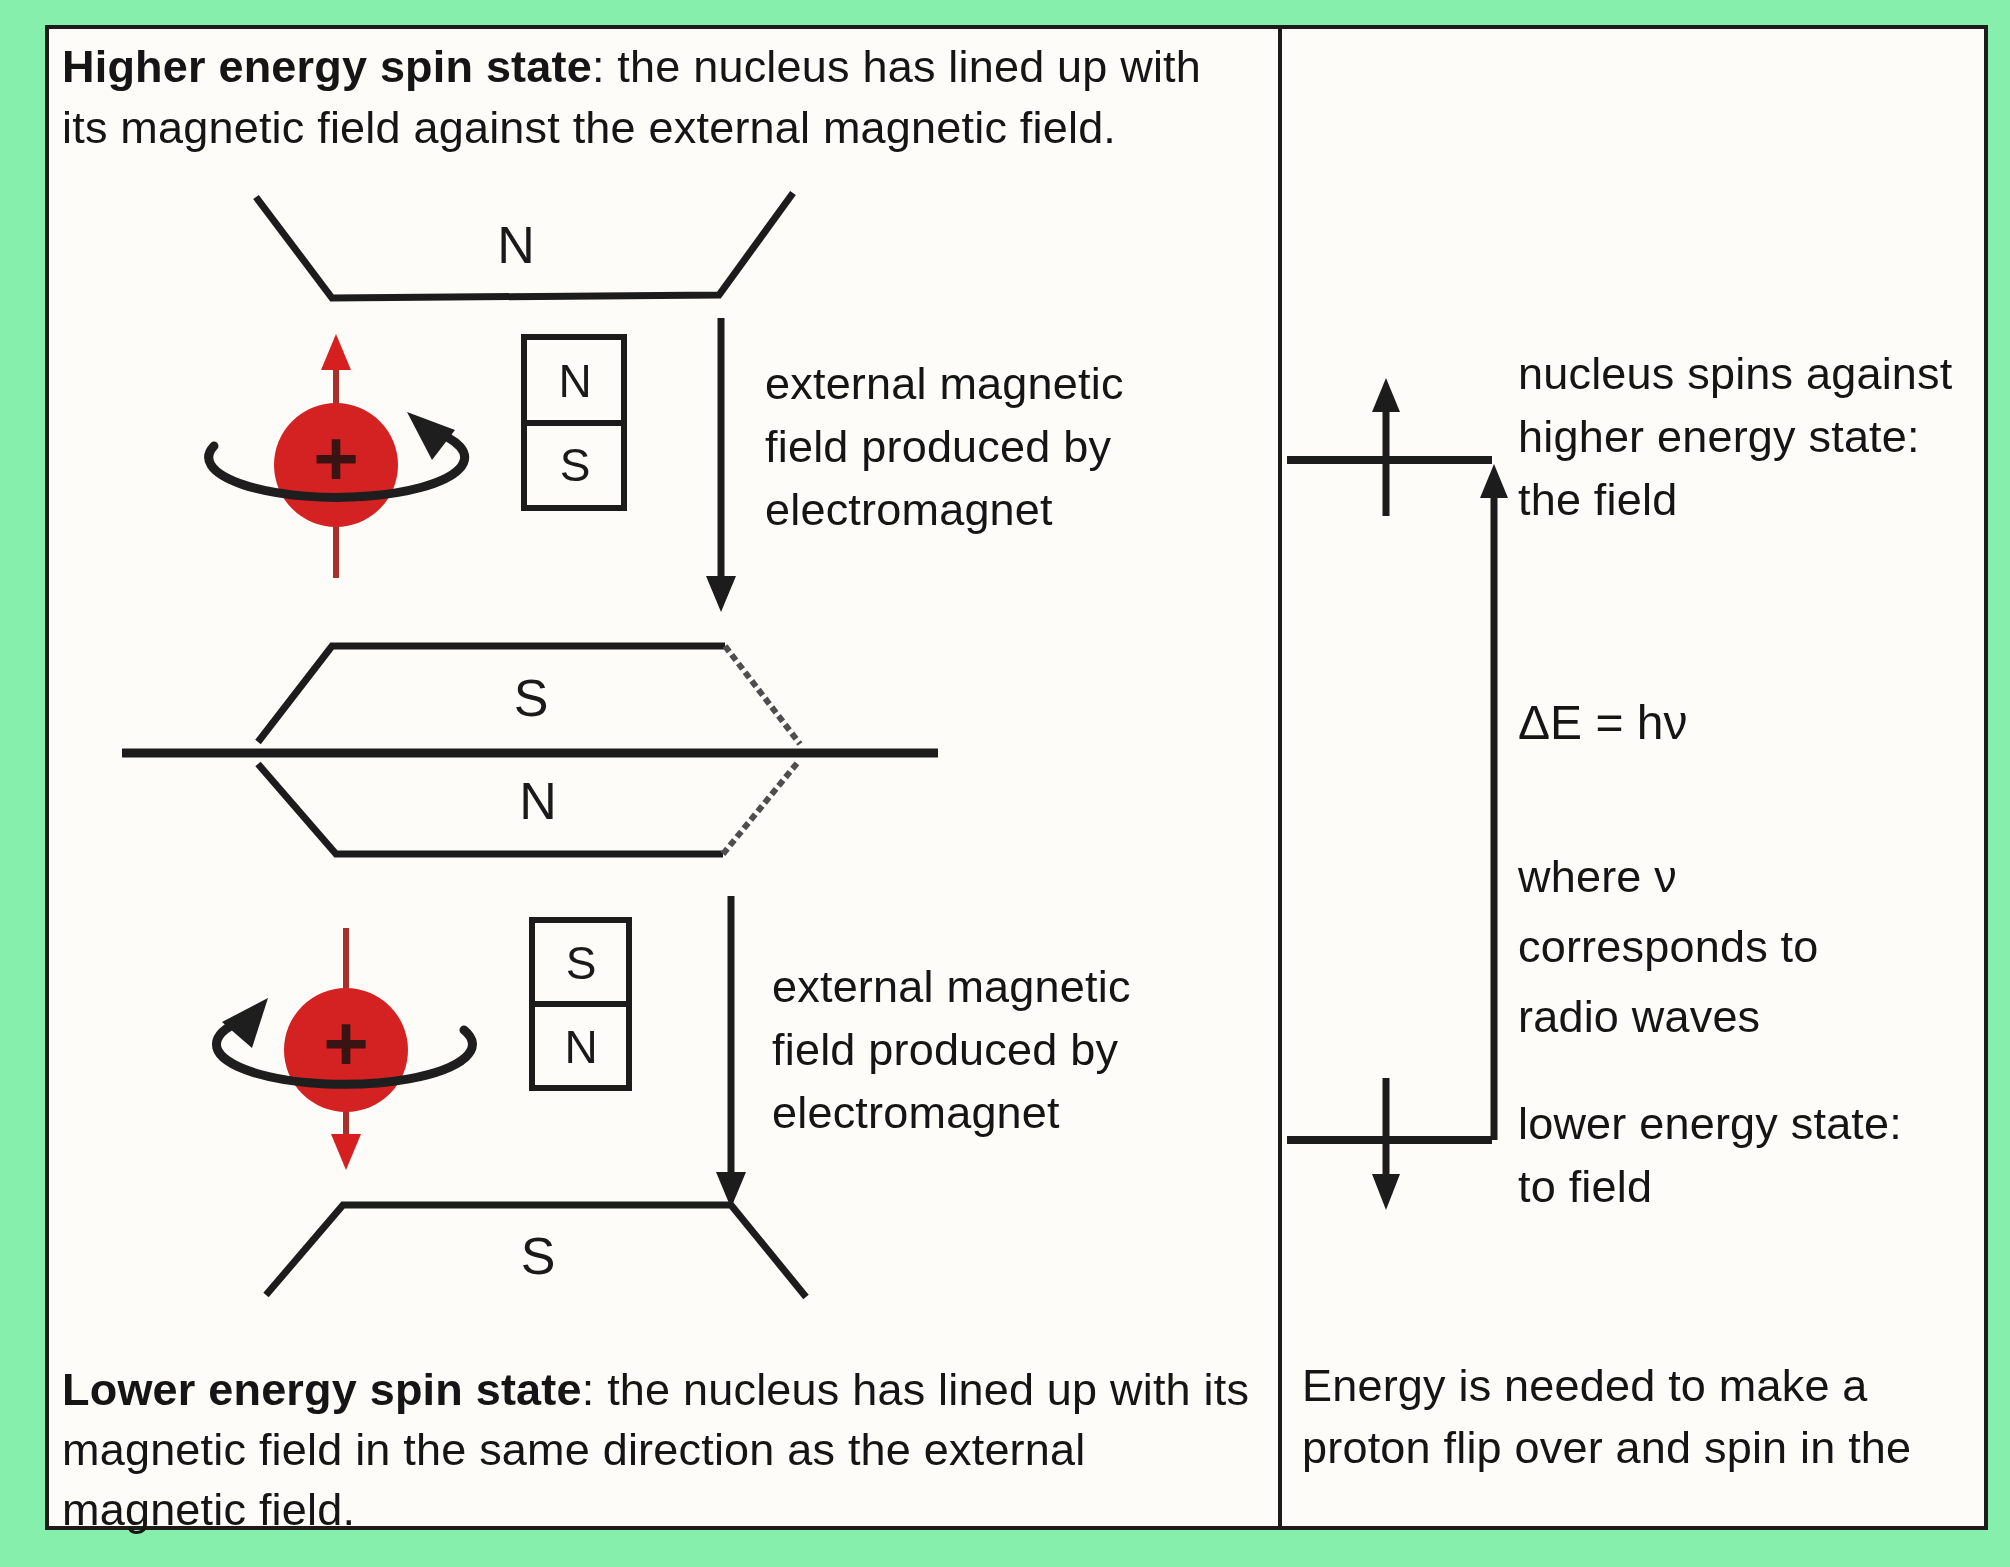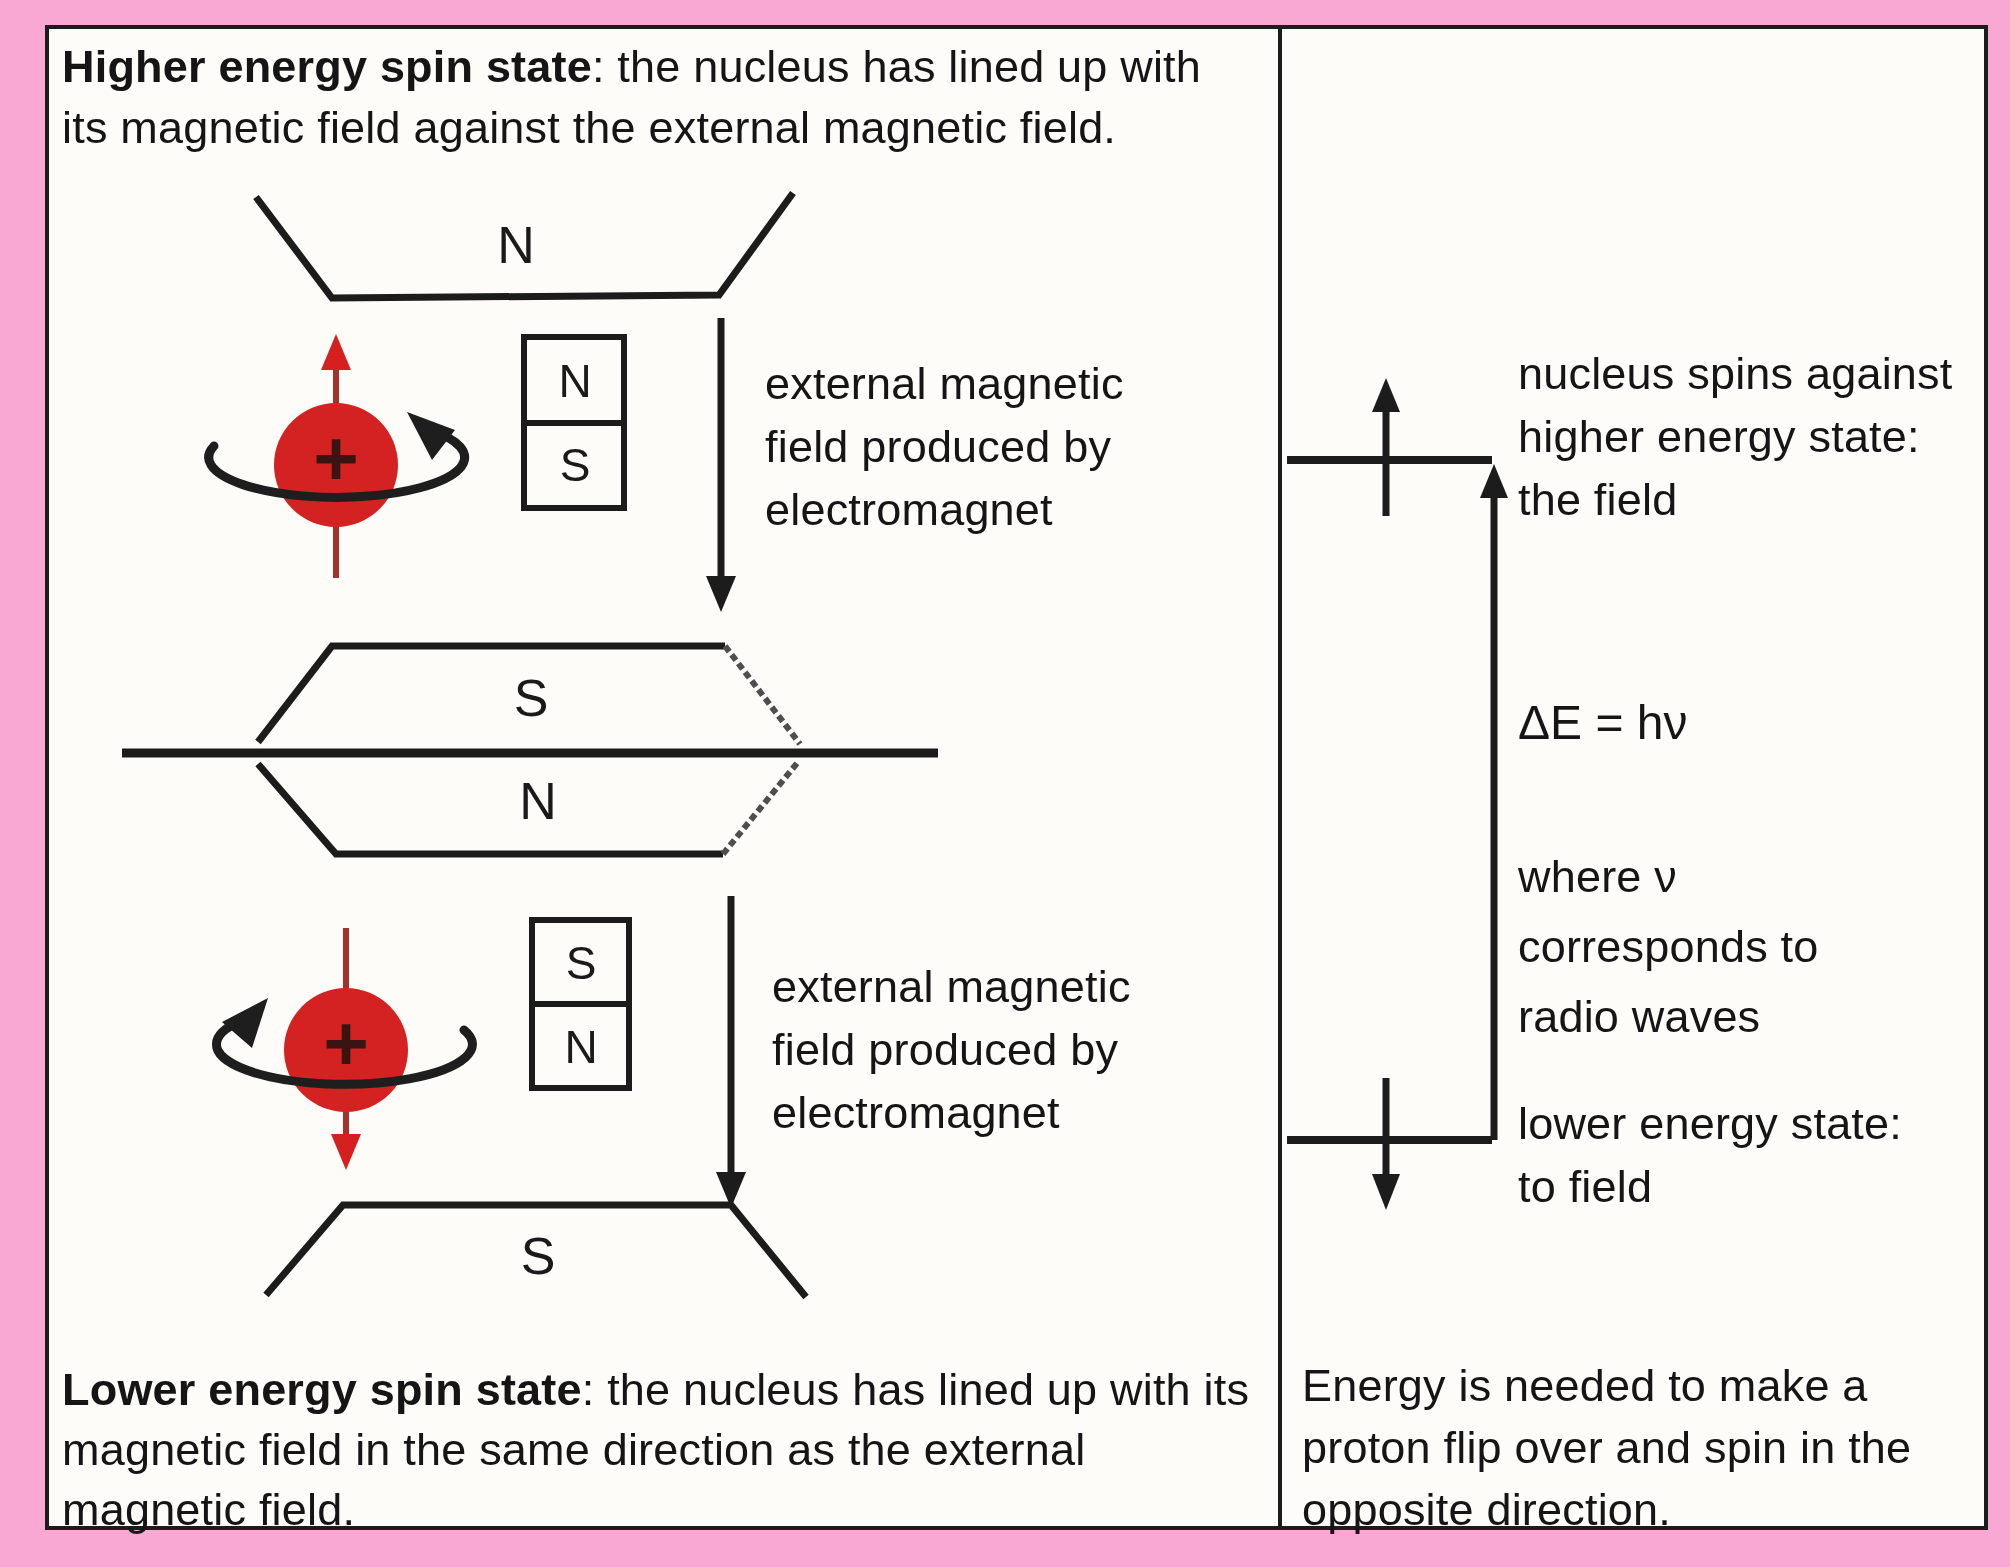--- a/index.html
+++ b/index.html
@@ -1,18 +1,18 @@
 <!DOCTYPE html>
 <html><head>
 <meta charset="utf-8">
 <style>
   html,body{margin:0;padding:0;background:#efefec;}
   .figure{
     position:relative;width:2010px;height:1567px;
-    background:#f9a8d4;overflow:hidden;
+    background:#86efac;overflow:hidden;
     font-family:"Liberation Sans",sans-serif;color:#151515;
   }
   .frame{
     position:absolute;left:45px;top:25px;width:1943px;height:1505px;
     border:4px solid #1c1c1c;background:#fdfcf9;box-sizing:border-box;
   }
   .divider{
     position:absolute;left:1278px;top:25px;width:4px;height:1505px;background:#1c1c1c;
   }
   svg.art{position:absolute;left:0;top:0;width:2010px;height:1567px;}
@@ -141,16 +141,15 @@
   </div>
 
   <div class="txt" style="left:1518px;top:1082px;width:480px;line-height:63px;margin-top:10px;">
     <span class="rline">lower energy state:</span>
     <span class="rline">to field</span>
   </div>
 
   <div class="txt" style="left:1302px;top:1348px;width:660px;line-height:62px;margin-top:7px;">
     <span class="rline">Energy is needed to make a</span>
     <span class="rline">proton flip over and spin in the</span>
-    <span class="rline">opposite direction.</span>
   </div>
 
 </div>
 
 </body></html>

